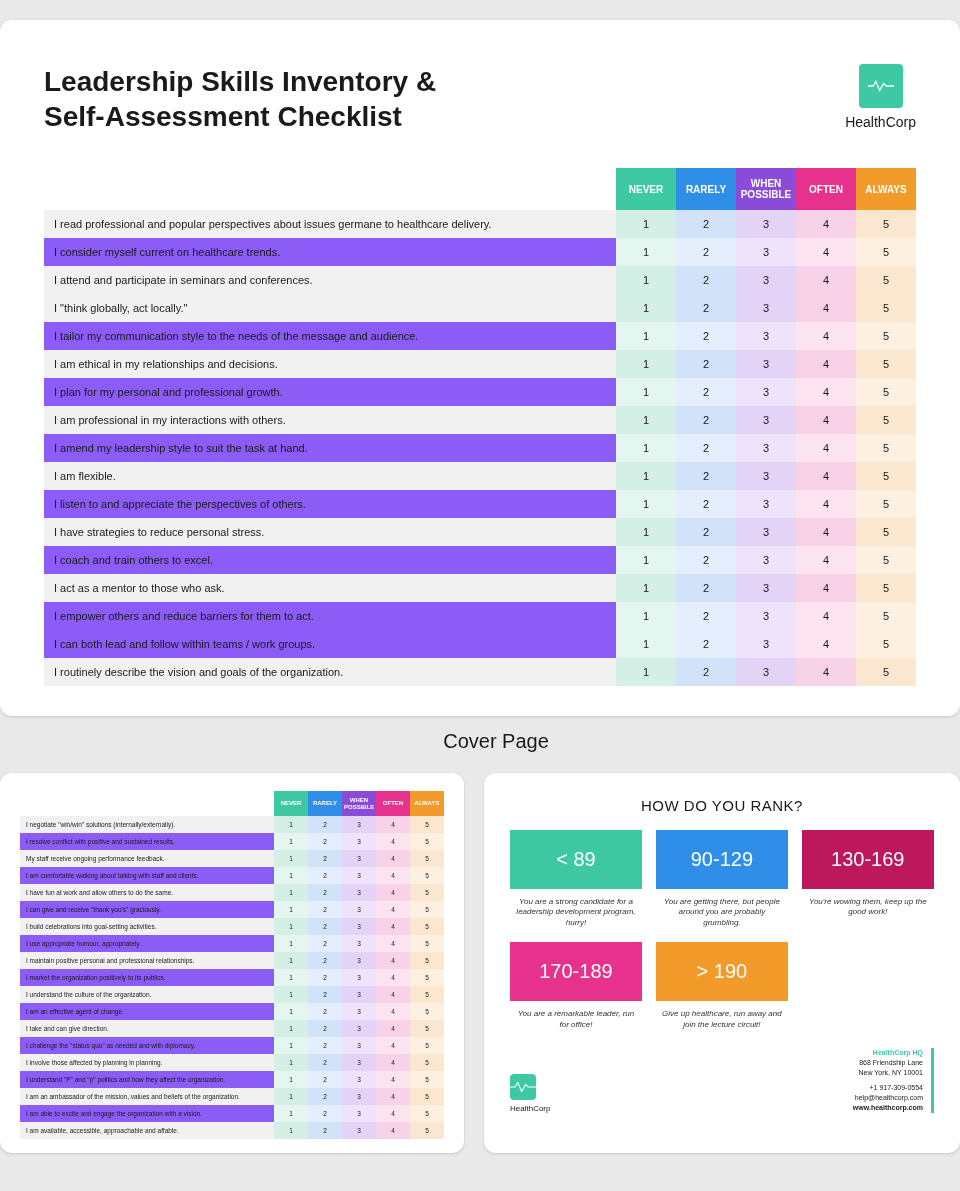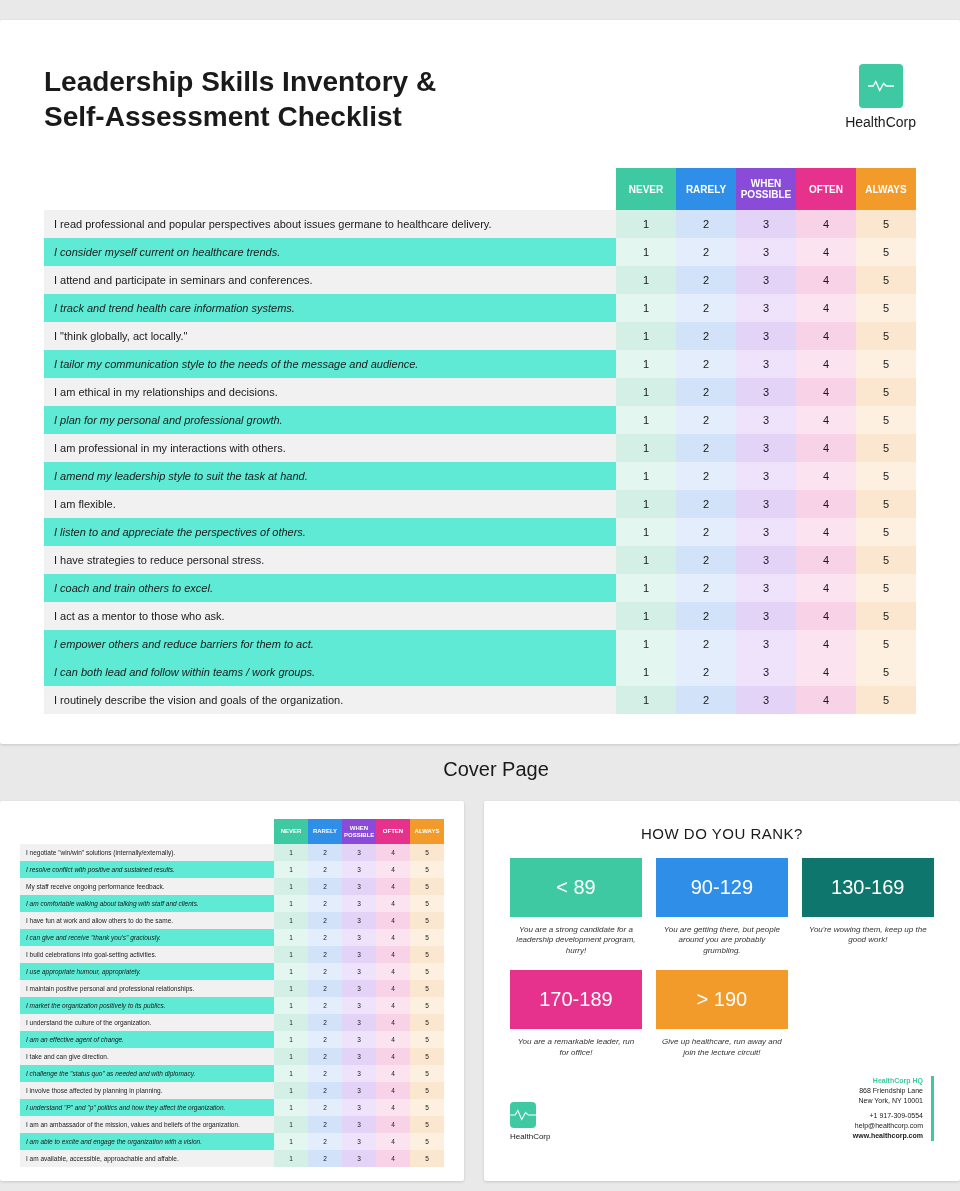--- a/index.html
+++ b/index.html
@@ -1,38 +1,38 @@
 <!DOCTYPE html>
 <html><head>
 <meta charset="utf-8">
 <style>
   * { box-sizing: border-box; margin: 0; padding: 0; }
   body { background: #e9e9e9; font-family: "Segoe UI", "Helvetica Neue", Arial, sans-serif; color: #1a1a1a; padding: 20px 0 40px; }
   .wrap { width: 960px; margin: 0 auto; }
-  .page { background: #fff; border-radius: 2px; box-shadow: 0 1px 3px rgba(0,0,0,.15); position: relative; }
+  .page { background: #fff; border-radius: 12px; box-shadow: 0 1px 3px rgba(0,0,0,.15); position: relative; }
   .cover { padding: 44px 44px 30px; }
   .title-row { display: flex; justify-content: space-between; align-items: flex-start; margin-bottom: 34px; }
   .title { font-size: 28px; font-weight: 700; line-height: 1.25; }
   .logo { text-align: center; }
   .logo-sq { width: 44px; height: 44px; background: #3ec9a3; border-radius: 4px; margin: 0 auto 6px; display:flex; align-items:center; justify-content:center; color:#fff; font-weight:700; }
   .logo-txt { font-size: 14px; font-weight: 400; }
   table.matrix { width: 100%; border-collapse: collapse; table-layout: fixed; }
   table.matrix col.q   { width: auto; }
   table.matrix col.s   { width: 60px; }
   table.matrix th { color:#fff; font-size:10px; font-weight:700; text-align:center; padding: 10px 4px; line-height:1.1; }
   table.matrix th.q { background:transparent; }
   table.matrix td { font-size: 11px; padding: 8px 10px; }
   table.matrix td.num { text-align:center; }
   .c1 { background:#3ec9a3; } .c1l { background:#e3f6ef; } .c1ll { background:#d4f0e6; }
   .c2 { background:#2f8ee8; } .c2l { background:#e3edfb; } .c2ll { background:#d2e2f8; }
   .c3 { background:#8a4bd9; } .c3l { background:#eee3fa; } .c3ll { background:#e3d3f7; }
   .c4 { background:#e6318d; } .c4l { background:#fbe3ef; } .c4ll { background:#f8d2e6; }
   .c5 { background:#f29b2a; } .c5l { background:#fdf0e1; } .c5ll { background:#fbe6cf; }
   .qodd  { background:#f1f1f1; }
-  .qeven { background:#5eead4;font-style:italic; }
+  .qeven { background:#8b5cf6; }
   .caption { text-align:center; font-size:20px; margin: 14px 0 20px; padding-left: 32px; }
 
   .row2 { display:flex; gap:20px; }
   .row2 .page { flex:1; }
   .mini { padding: 18px 20px 14px; }
   .mini table.matrix col.s { width: 34px; }
   .mini table.matrix th { font-size:6px; padding:6px 2px; }
   .mini table.matrix td { font-size:6.5px; padding:5px 6px; }
 
   .rank { padding: 24px 26px 16px; }
@@ -105,28 +105,20 @@
           </tr>
           <tr>
             <td class="qodd">I attend and participate in seminars and conferences.</td>
             <td class="num c1ll">1</td>
             <td class="num c2ll">2</td>
             <td class="num c3ll">3</td>
             <td class="num c4ll">4</td>
             <td class="num c5ll">5</td>
           </tr>
           <tr>
-            <td class="qeven">I track and trend health care information systems.</td>
-            <td class="num c1l">1</td>
-            <td class="num c2l">2</td>
-            <td class="num c3l">3</td>
-            <td class="num c4l">4</td>
-            <td class="num c5l">5</td>
-          </tr>
-          <tr>
             <td class="qodd">I "think globally, act locally."</td>
             <td class="num c1ll">1</td>
             <td class="num c2ll">2</td>
             <td class="num c3ll">3</td>
             <td class="num c4ll">4</td>
             <td class="num c5ll">5</td>
           </tr>
           <tr>
             <td class="qeven">I tailor my communication style to the needs of the message and audience.</td>
             <td class="num c1l">1</td>
@@ -420,21 +412,21 @@
     <div class="tiles">
           <div class="tile">
             <div class="big" style="background:#3ec9a3">&lt; 89</div>
             <div class="desc">You are a strong candidate for a leadership development program, hurry!</div>
           </div>
           <div class="tile">
             <div class="big" style="background:#2f8ee8">90-129</div>
             <div class="desc">You are getting there, but people around you are probably grumbling.</div>
           </div>
           <div class="tile">
-            <div class="big" style="background:#0f766e">130-169</div>
+            <div class="big" style="background:#be185d">130-169</div>
             <div class="desc">You're wowing them, keep up the good work!</div>
           </div>
           <div class="tile">
             <div class="big" style="background:#e6318d">170-189</div>
             <div class="desc">You are a remarkable leader, run for office!</div>
           </div>
           <div class="tile">
             <div class="big" style="background:#f29b2a">&gt; 190</div>
             <div class="desc">Give up healthcare, run away and join the lecture circuit!</div>
           </div>

